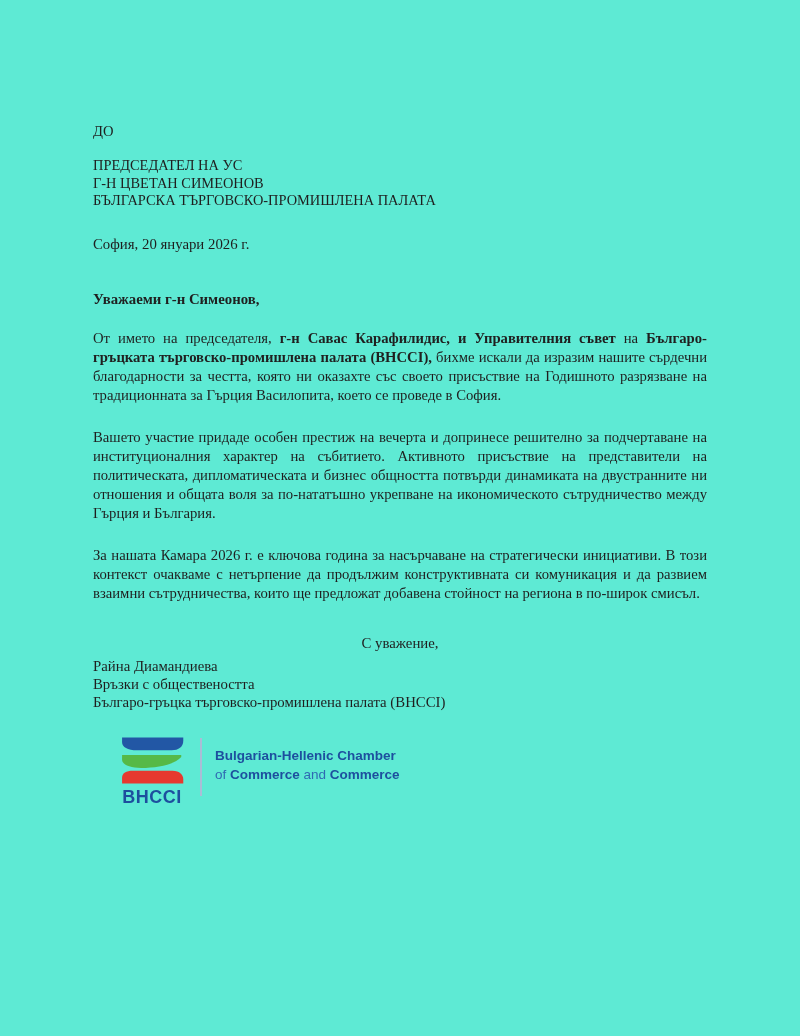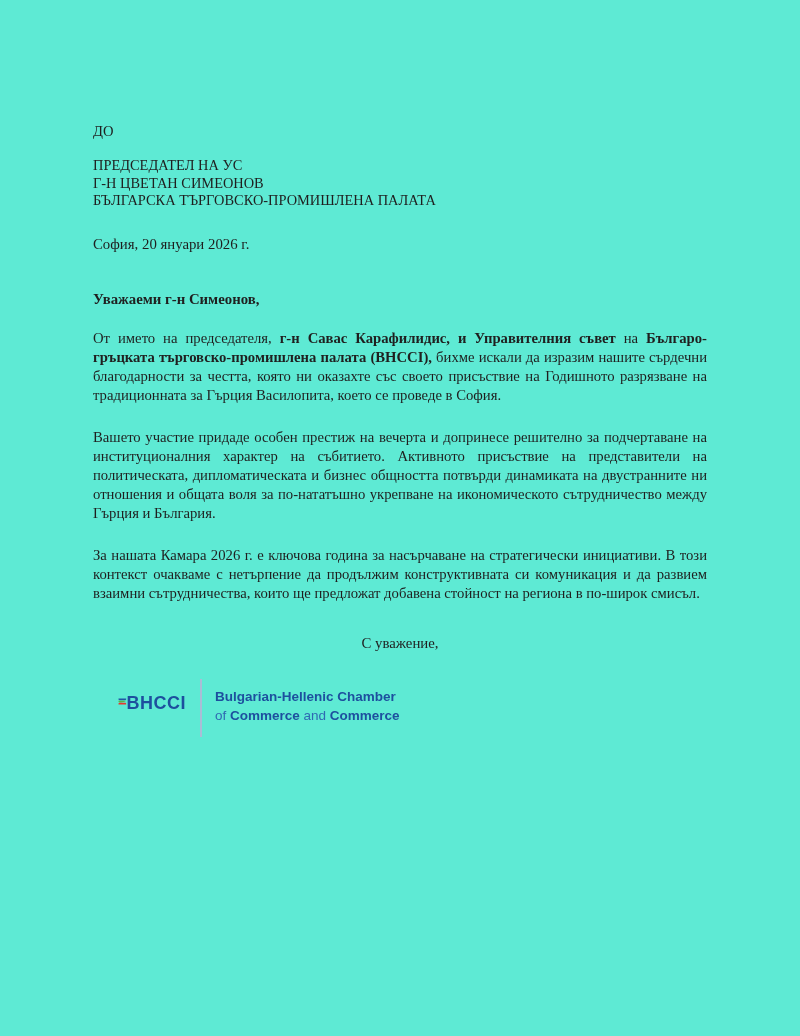--- a/index.html
+++ b/index.html
@@ -63,21 +63,21 @@
   .logo-block {
     margin-top: 24px;
     margin-left: 25px;
     display: flex;
     align-items: flex-start;
     font-family: "Liberation Sans", "DejaVu Sans", sans-serif;
   }
   .logo-mark-wrap {
     width: 68px;
     display: flex;
-    flex-direction: row;
+    flex-direction: column;
     align-items: center;
   }
   .logo-mark-wrap svg { width: 68px; height: 49px; display: block; }
   .logo-acronym {
     margin-top: 3px;
     font-size: 18px;
     font-weight: bold;
     letter-spacing: 0.5px;
     color: #1d4f9e;
     line-height: 19px;
@@ -121,20 +121,25 @@
   <div class="salutation">Уважаеми г-н Симеонов,</div>
 
   <p class="body-para"><span>От името на председателя, </span><strong>г-н Савас Карафилидис, и Управителния съвет</strong><span> на </span><strong>Българо-гръцката търговско-промишлена палата (BHCCI),</strong><span> бихме искали да изразим нашите сърдечни благодарности за честта, която ни оказахте със своето присъствие на Годишното разрязване на традиционната за Гърция Василопита, което се проведе в София.</span></p>
 
   <p class="body-para">Вашето участие придаде особен престиж на вечерта и допринесе решително за подчертаване на институционалния характер на събитието. Активното присъствие на представители на политическата, дипломатическата и бизнес общността потвърди динамиката на двустранните ни отношения и общата воля за по-нататъшно укрепване на икономическото сътрудничество между Гърция и България.</p>
 
   <p class="body-para">За нашата Камара 2026 г. е ключова година за насърчаване на стратегически инициативи. В този контекст очакваме с нетърпение да продължим конструктивната си комуникация и да развием взаимни сътрудничества, които ще предложат добавена стойност на региона в по-широк смисъл.</p>
 
   <div class="closing">С уважение,</div>
 
+  <div class="signature-block">
+    <div>Райна Диамандиева</div>
+    <div>Връзки с обществеността</div>
+    <div>Българо-гръцка търговско-промишлена палата (BHCCI)</div>
+  </div>
 
   <div class="logo-block">
     <div class="logo-mark-wrap">
       <svg viewBox="0 0 100 72" aria-hidden="true">
         <path d="M6 2 L96 2 L96 7 C96 16 89 21 79 21 L28 21 C14 21 6 16 6 9 Z" fill="#2257a5"></path>
         <path d="M6 28 L93 28 L93 31 C83 42 58 47 34 47 C18 47 6 42 6 35 Z" fill="#56b947"></path>
         <path d="M22 51 L80 51 C91 51 96 57 96 64 L96 70 L6 70 L6 61 C6 55 12 51 22 51 Z" fill="#e6392f"></path>
       </svg>
       <div class="logo-acronym">BHCCI</div>
     </div>

